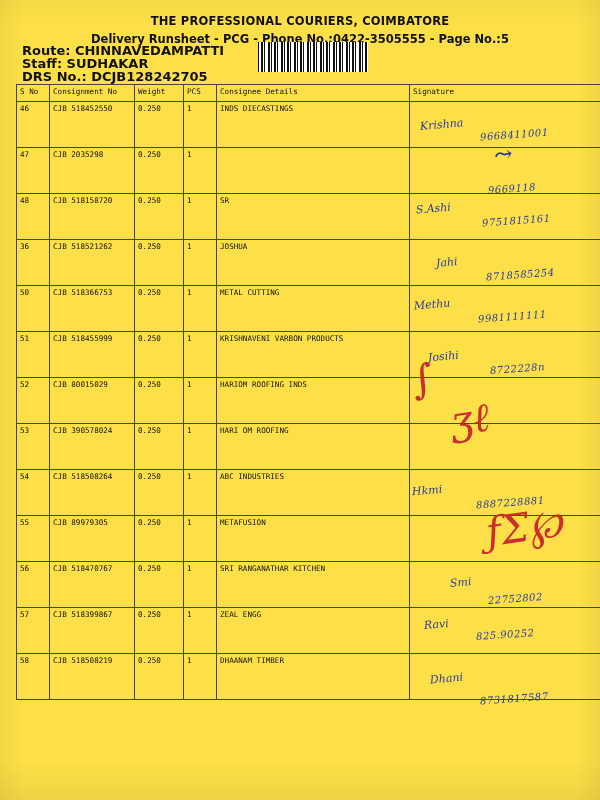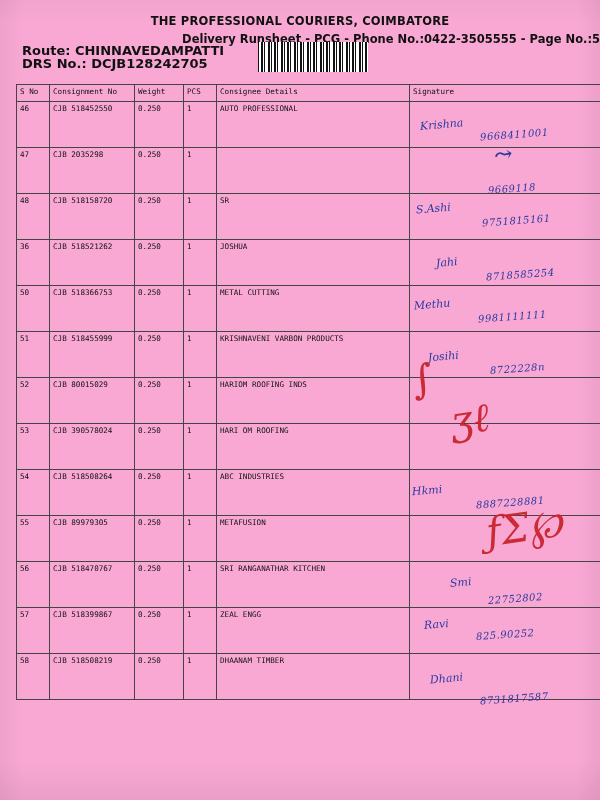--- a/index.html
+++ b/index.html
@@ -11,21 +11,21 @@
     width: 600px;
     height: 800px;
     overflow: hidden;
     font-family: "DejaVu Sans Mono", monospace;
     color: #111111;
   }
   .sheet {
     position: relative;
     width: 600px;
     height: 800px;
-    background: #f9a8d4;
+    background: #fde047;
     box-sizing: border-box;
   }
   
   .paper-shade {
     position: absolute;
     inset: 0;
     background:
       linear-gradient(to right, rgba(0,0,0,0.045), rgba(0,0,0,0) 4%, rgba(0,0,0,0) 96%, rgba(0,0,0,0.05)),
       linear-gradient(to bottom, rgba(0,0,0,0.03), rgba(0,0,0,0) 3%, rgba(0,0,0,0) 95%, rgba(0,0,0,0.06));
     pointer-events: none;
@@ -41,21 +41,20 @@
     font-family: "DejaVu Sans", sans-serif;
     font-weight: bold;
     font-size: 11.5px;
     letter-spacing: 0.2px;
   }
   .title2 {
     font-family: "DejaVu Sans", sans-serif;
     font-weight: bold;
     font-size: 11.5px;
     margin-top: 4px;
-    text-align: right;
   }
   .meta {
     position: absolute;
     top: 44px;
     left: 22px;
     font-family: "DejaVu Sans", sans-serif;
     font-size: 13px;
     font-weight: bold;
     line-height: 13px;
   }
@@ -153,20 +152,21 @@
 <div class="sheet">
   <div class="paper-shade"></div>
 
   <div class="header">
     <div class="title1">THE PROFESSIONAL COURIERS, COIMBATORE</div>
     <div class="title2">Delivery Runsheet - PCG - Phone No.:0422-3505555 - Page No.:5</div>
   </div>
 
   <div class="meta">
     <div>Route: CHINNAVEDAMPATTI</div>
+    <div>Staff: SUDHAKAR</div>
     <div>DRS No.: DCJB128242705</div>
   </div>
 
   <div class="barcode"></div>
 
 
   <table class="runsheet">
     <thead>
       <tr>
         <th class="c-sno">S No</th>
@@ -176,21 +176,21 @@
         <th class="c-cd">Consignee Details</th>
         <th class="c-sig">Signature</th>
       </tr>
     </thead>
     <tbody>
         <tr>
           <td class="c-sno">46</td>
           <td class="c-cn">CJB 518452550</td>
           <td class="c-wt">0.250</td>
           <td class="c-pcs">1</td>
-          <td class="c-cd">AUTO PROFESSIONAL</td>
+          <td class="c-cd">INDS DIECASTINGS</td>
           <td class="c-sig sigcell">
             <div class="sig-ink sig-name ink-blue" style="top: 18px; left: 10px;">Krishna</div>
             <div class="sig-ink sig-num ink-blue" style="top: 28px; left: 70px;">9668411001</div>
           </td>
         </tr>
         <tr>
           <td class="c-sno">47</td>
           <td class="c-cn">CJB 2035298</td>
           <td class="c-wt">0.250</td>
           <td class="c-pcs">1</td>

